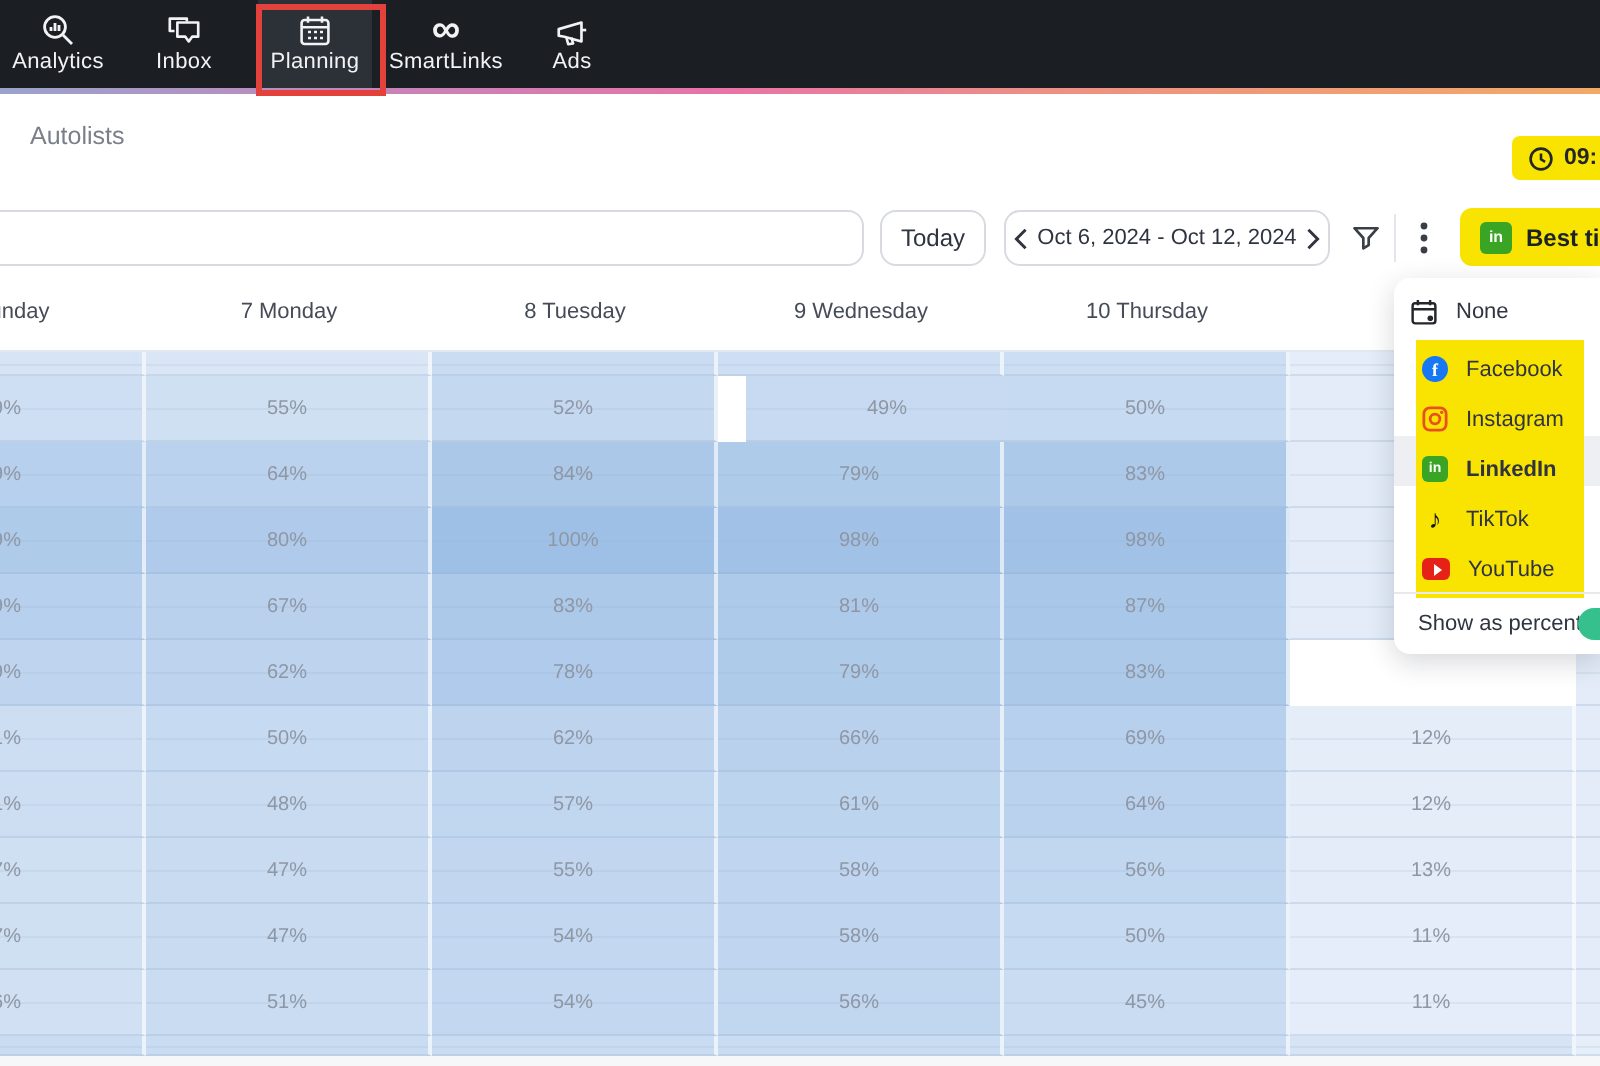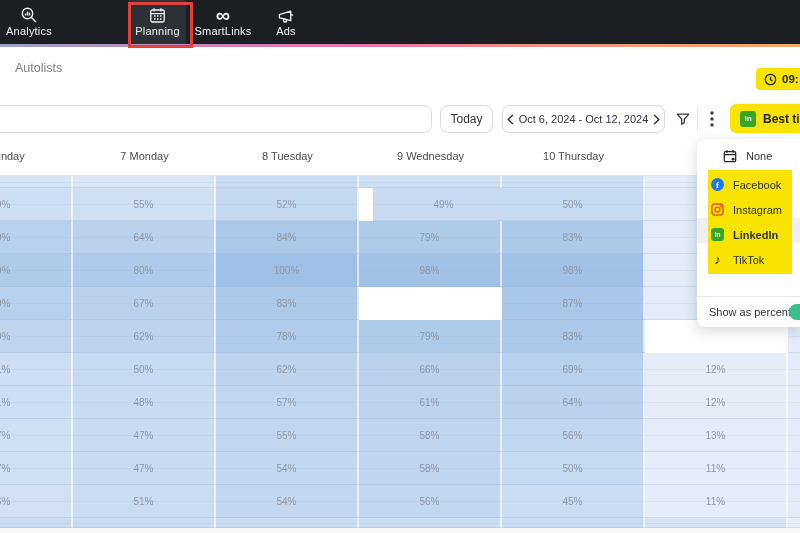--- a/index.html
+++ b/index.html
@@ -41,21 +41,21 @@
   .cal-header{position:absolute;left:0;top:140px;width:800px;height:35px;background:#fff;}
   .day-label{position:absolute;top:10px;transform:translateX(-50%);font-size:11px;color:#454b57;white-space:nowrap;}
   .grid{position:absolute;left:0;top:175px;width:800px;height:352px;border-top:1px solid #e3e8ee;z-index:1;}
   .cell{position:absolute;box-sizing:border-box;border-right:2px solid rgba(255,255,255,0.65);border-bottom:1px solid rgba(150,173,203,0.28);display:flex;align-items:center;justify-content:center;cursor:pointer;}
   .cell:after{content:"";position:absolute;left:0;right:0;top:50%;height:1px;background:rgba(150,173,203,0.16);}
   .cell .pct{font-size:10px;color:#8f97a5;position:relative;z-index:2;}
   .below-grid{position:absolute;left:0;top:527px;width:800px;height:6px;background:#f6f7f8;}
   
   .network-menu{position:absolute;left:697px;top:139px;width:103px;height:188px;background:#fff;border-radius:8px 0 0 8px;box-shadow:0 4px 14px rgba(30,35,48,.18);z-index:60;}
   .menu-item{display:flex;align-items:center;gap:9px;font-size:11px;color:#2f3440;cursor:pointer;position:relative;}
-  .none-item{height:26px;padding-left:26px;margin-top:4px;}
+  .none-item{height:26px;padding-left:8px;margin-top:4px;}
   .selected-band{position:absolute;left:0;top:79px;width:103px;height:25px;background:#edeff2;}
   .network-group{position:absolute;left:11px;top:31px;width:84px;background:#f8e400;padding:2px 0;}
   .network-item{height:25px;padding-left:3px;}
   .network-item.selected .menu-label{font-weight:bold;}
   .menu-sep{position:absolute;left:0;top:157px;width:103px;height:1px;background:#e7e9ec;}
   .menu-footer{position:absolute;left:0;top:158px;width:103px;height:30px;display:flex;align-items:center;}
   .menu-footer .footer-label{font-size:11px;color:#2f3440;padding-left:12px;white-space:nowrap;}
   .toggle{position:absolute;left:92px;top:7px;width:30px;height:16px;border-radius:8px;background:#35c08e;cursor:pointer;}
   .fb-badge{width:13px;height:13px;border-radius:50%;background:#1877f2;font-size:9px;font-family:"Liberation Serif",serif;}
   .yt-badge{width:14px;height:11px;border-radius:3px;background:#e62117;}
@@ -69,20 +69,29 @@
     <div class="nav-item" style="left: 3px; width: 52px;">
       <span class="nav-icon">
         <svg width="18" height="18" viewBox="0 0 18 18" fill="none" stroke="#f2f3f5" stroke-width="1.4">
           <circle cx="7.5" cy="7.5" r="5.2"></circle>
           <path d="M11.5 11.5 16 16"></path>
           <path d="M5.5 9.5v-2M7.5 9.5v-4M9.5 9.5v-3"></path>
         </svg>
       </span>
       <span class="nav-label">Analytics</span>
     </div>
+    <div class="nav-item" style="left: 66px; width: 52px;">
+      <span class="nav-icon">
+        <svg width="19" height="17" viewBox="0 0 19 17" fill="none" stroke="#f2f3f5" stroke-width="1.4" stroke-linejoin="round">
+          <path d="M6 4h11v7.5h-3.2L12 14l-1.8-2.5H6z"></path>
+          <path d="M4.5 8.5H2V2h9v1.5"></path>
+        </svg>
+      </span>
+      <span class="nav-label">Inbox</span>
+    </div>
     <div class="nav-item active" style="left: 129px; width: 57px;">
       <span class="nav-icon">
         <svg width="17" height="17" viewBox="0 0 17 17" fill="none" stroke="#f2f3f5" stroke-width="1.3">
           <rect x="1.8" y="3" width="13.4" height="12" rx="1.5"></rect>
           <path d="M5 1.2v3.2M12 1.2v3.2M1.8 6.6h13.4"></path>
           <path d="M5 9h1.5M8 9h1.5M11 9h1.5M5 12h1.5M8 12h1.5M11 12h1.5"></path>
         </svg>
       </span>
       <span class="nav-label">Planning</span>
     </div>
@@ -221,20 +230,23 @@
     <div class="cell" style="left: 645px; top: 78px; width: 143px; height: 33px; background: rgb(227, 236, 248);"></div>
     <div class="cell" style="left: 788px; top: 78px; width: 143px; height: 33px; background: rgb(227, 236, 248);"></div>
     <div class="cell" style="left: -70px; top: 111px; width: 143px; height: 33px; background: rgb(183, 208, 237);">
       <span class="pct">69%</span>
     </div>
     <div class="cell" style="left: 73px; top: 111px; width: 143px; height: 33px; background: rgb(185, 209, 237);">
       <span class="pct">67%</span>
     </div>
     <div class="cell" style="left: 216px; top: 111px; width: 143px; height: 33px; background: rgb(172, 201, 234);">
       <span class="pct">83%</span>
+    </div>
+    <div class="cell" style="left: 359px; top: 111px; width: 143px; height: 33px; background: rgb(174, 202, 234);">
+      <span class="pct">81%</span>
     </div>
     <div class="cell" style="left: 502px; top: 111px; width: 143px; height: 33px; background: rgb(169, 199, 233);">
       <span class="pct">87%</span>
     </div>
     <div class="cell" style="left: 645px; top: 111px; width: 143px; height: 33px; background: rgb(227, 236, 248);"></div>
     <div class="cell" style="left: 788px; top: 111px; width: 143px; height: 33px; background: rgb(227, 236, 248);"></div>
     <div class="cell" style="left: -70px; top: 144px; width: 143px; height: 33px; background: rgb(191, 213, 239);">
       <span class="pct">59%</span>
     </div>
     <div class="cell" style="left: 73px; top: 144px; width: 143px; height: 33px; background: rgb(189, 211, 238);">
@@ -383,19 +395,25 @@
         <span class="menu-label">Instagram</span>
       </div>
       <div class="menu-item network-item selected">
         <span class="brand-badge li-badge" style="width:13px;height:13px;font-size:7px;">in</span>
         <span class="menu-label">LinkedIn</span>
       </div>
       <div class="menu-item network-item">
         <span class="tiktok-glyph">♪</span>
         <span class="menu-label">TikTok</span>
       </div>
+      <div class="menu-item network-item">
+        <span class="brand-badge yt-badge">
+          <span class="tri"></span>
+        </span>
+        <span class="menu-label">YouTube</span>
+      </div>
     </div>
   <div class="menu-sep"></div>
   <div class="menu-footer">
     <span class="footer-label">Show as percentage</span>
     <span class="toggle"></span>
   </div>
 </div>
 
 </body></html>

